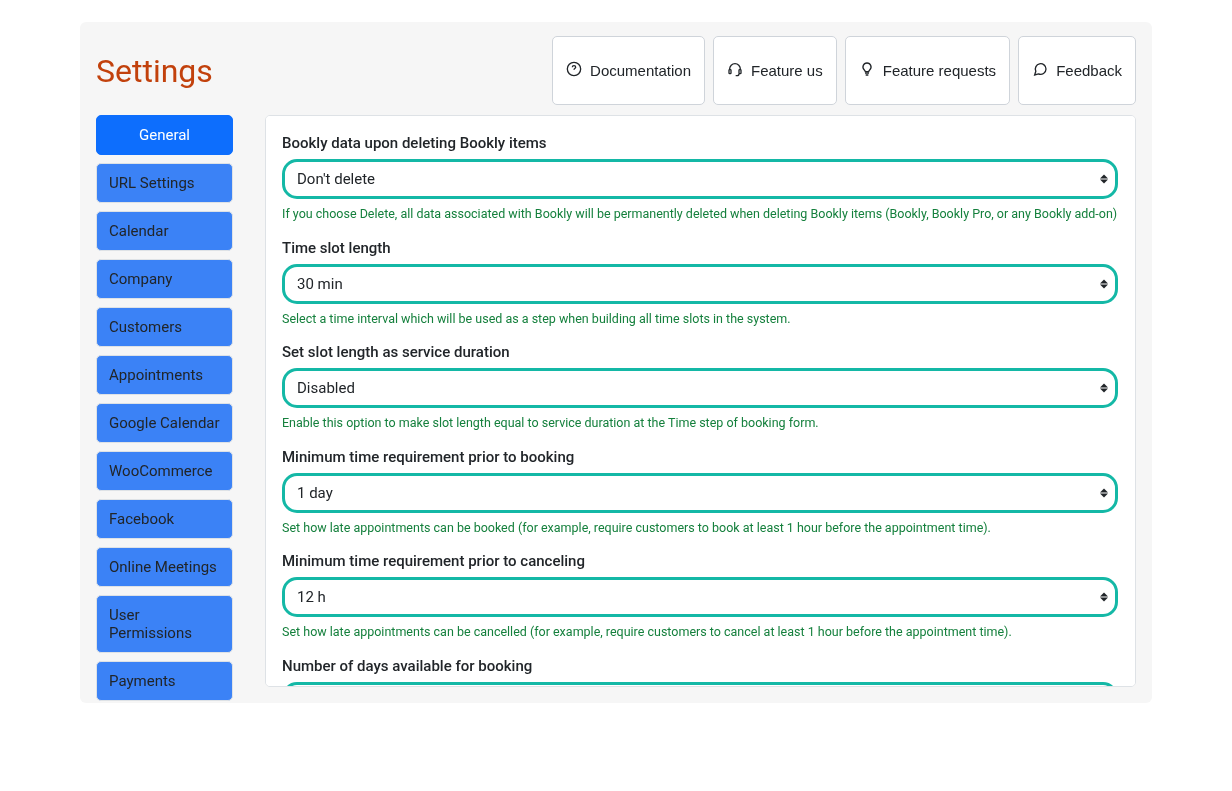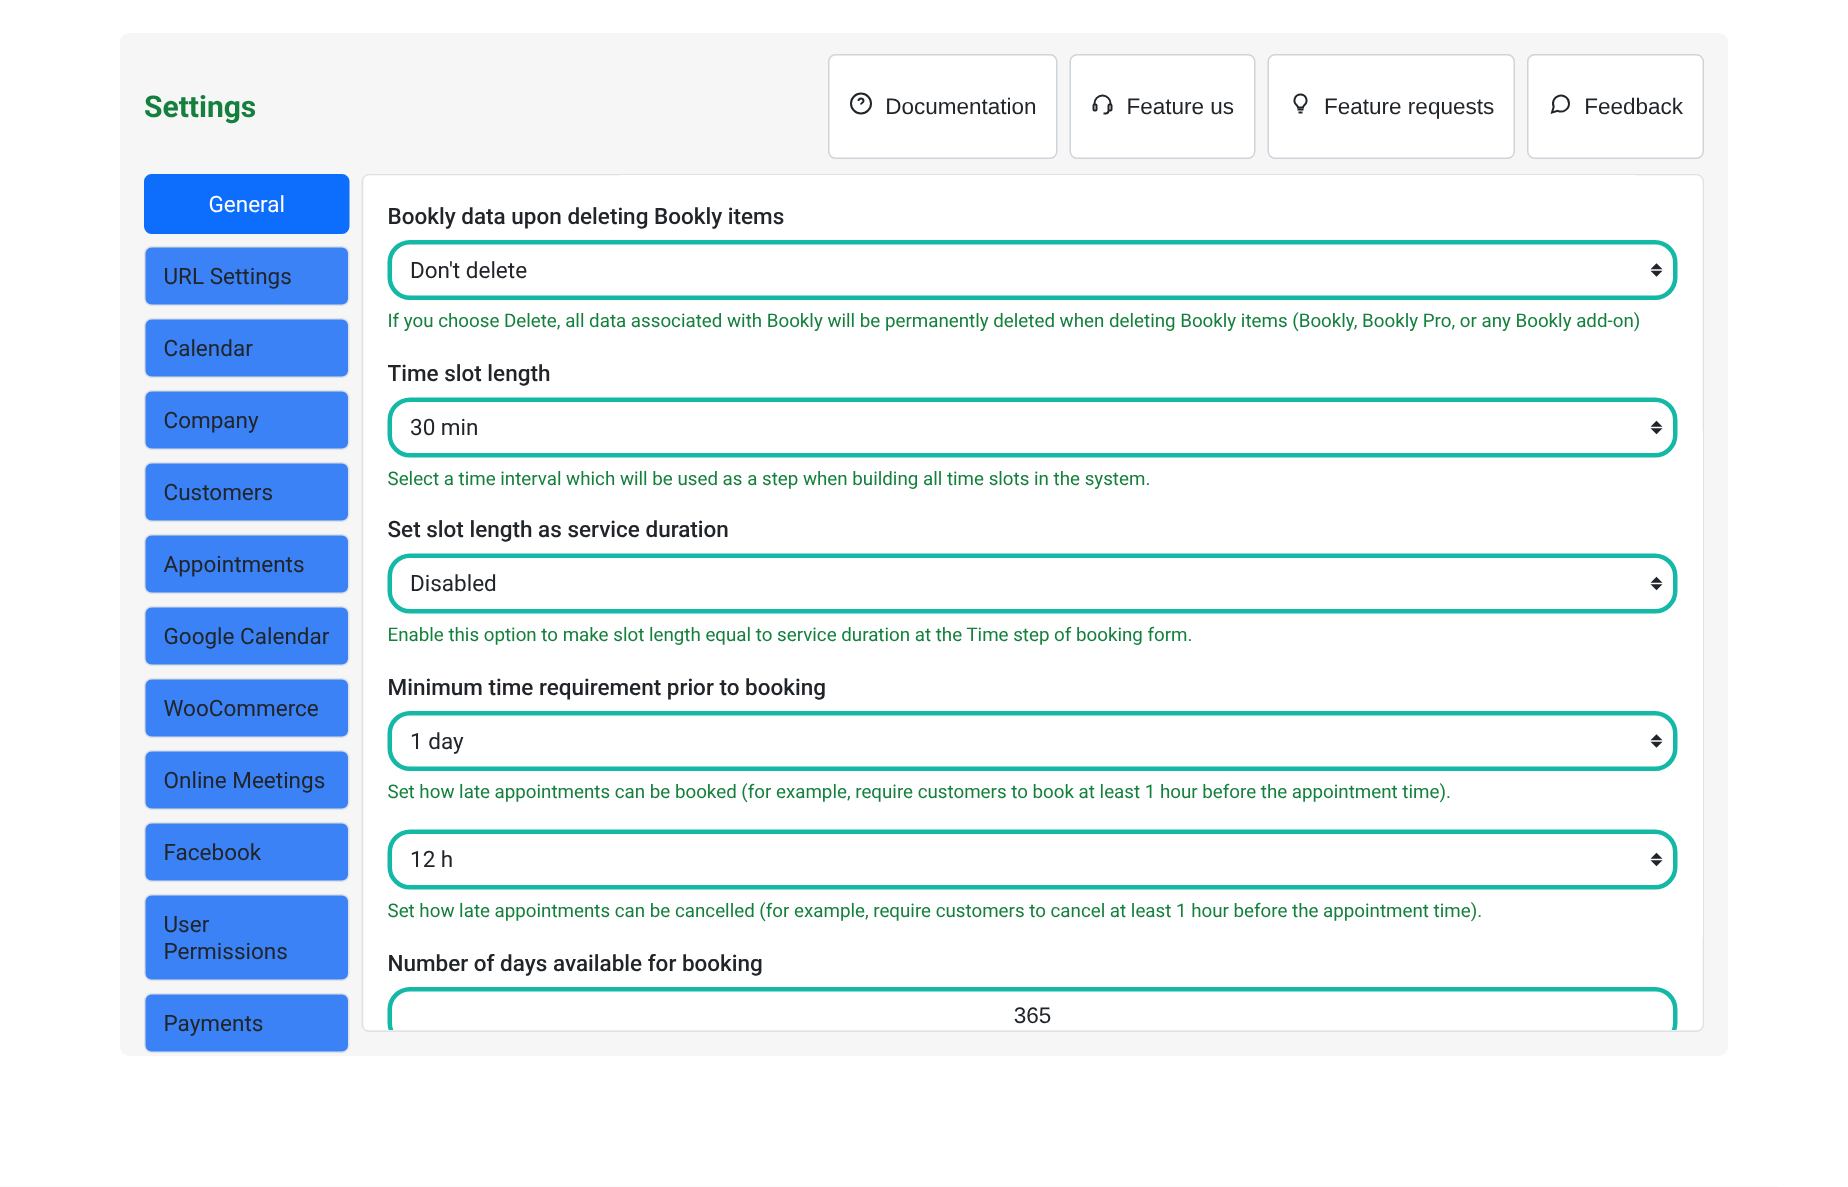--- a/index.html
+++ b/index.html
@@ -17,23 +17,23 @@
     border-radius: 6px;
     overflow: hidden;
   }
   .panel-header {
     display: flex;
     align-items: center;
     justify-content: space-between;
     padding: 14px 16px 10px 16px;
   }
   .page-title {
-    font-size: 20px;
-    font-weight: 700;
-    color: #15803d;
+    font-size: 32px;
+    font-weight: 400;
+    color: #c2410c;
   }
   .header-btns {
     display: flex;
     gap: 8px;
   }
   .hbtn {
     display: inline-flex;
     align-items: center;
     gap: 8px;
     background: #fff;
@@ -76,20 +76,21 @@
     color: #fff;
     text-align: center;
   }
   .content {
     flex: 1;
     background: #fff;
     border: 1px solid #dee2e6;
     border-radius: 5px;
     padding: 18px 17px 16px 16px;
     overflow-y: auto;
+    margin-left: 24px;
   }
   .form-group { margin-bottom: 16px; }
   .form-label {
     display: block;
     font-size: 15px;
     font-weight: 500;
     color: #212529;
     margin-bottom: 7px;
   }
   .select-wrap {
@@ -185,22 +186,22 @@
     <div class="panel-body">
       <div class="sidebar">
         <div class="side-item active">General</div>
         <div class="side-item">URL Settings</div>
         <div class="side-item">Calendar</div>
         <div class="side-item">Company</div>
         <div class="side-item">Customers</div>
         <div class="side-item">Appointments</div>
         <div class="side-item">Google Calendar</div>
         <div class="side-item">WooCommerce</div>
+        <div class="side-item">Facebook</div>
         <div class="side-item">Online Meetings</div>
-        <div class="side-item">Facebook</div>
         <div class="side-item">User Permissions</div>
         <div class="side-item">Payments</div>
 
       </div>
 
       <div class="content">
         <div class="form-group">
           <label class="form-label">Bookly data upon deleting Bookly items</label>
           <div class="select-wrap">
             <div class="form-control">Don't delete</div>
@@ -242,20 +243,21 @@
             <div class="form-control">1 day</div>
             <div class="caret">
                 <span class="up"></span>
                 <span class="dn"></span>
               </div>
           </div>
           <div class="form-help">Set how late appointments can be booked (for example, require customers to book at least 1 hour before the appointment time).</div>
         </div>
 
         <div class="form-group">
+          <label class="form-label">Minimum time requirement prior to canceling</label>
           <div class="select-wrap">
             <div class="form-control">12 h</div>
             <div class="caret">
                 <span class="up"></span>
                 <span class="dn"></span>
               </div>
           </div>
           <div class="form-help">Set how late appointments can be cancelled (for example, require customers to cancel at least 1 hour before the appointment time).</div>
         </div>
 

